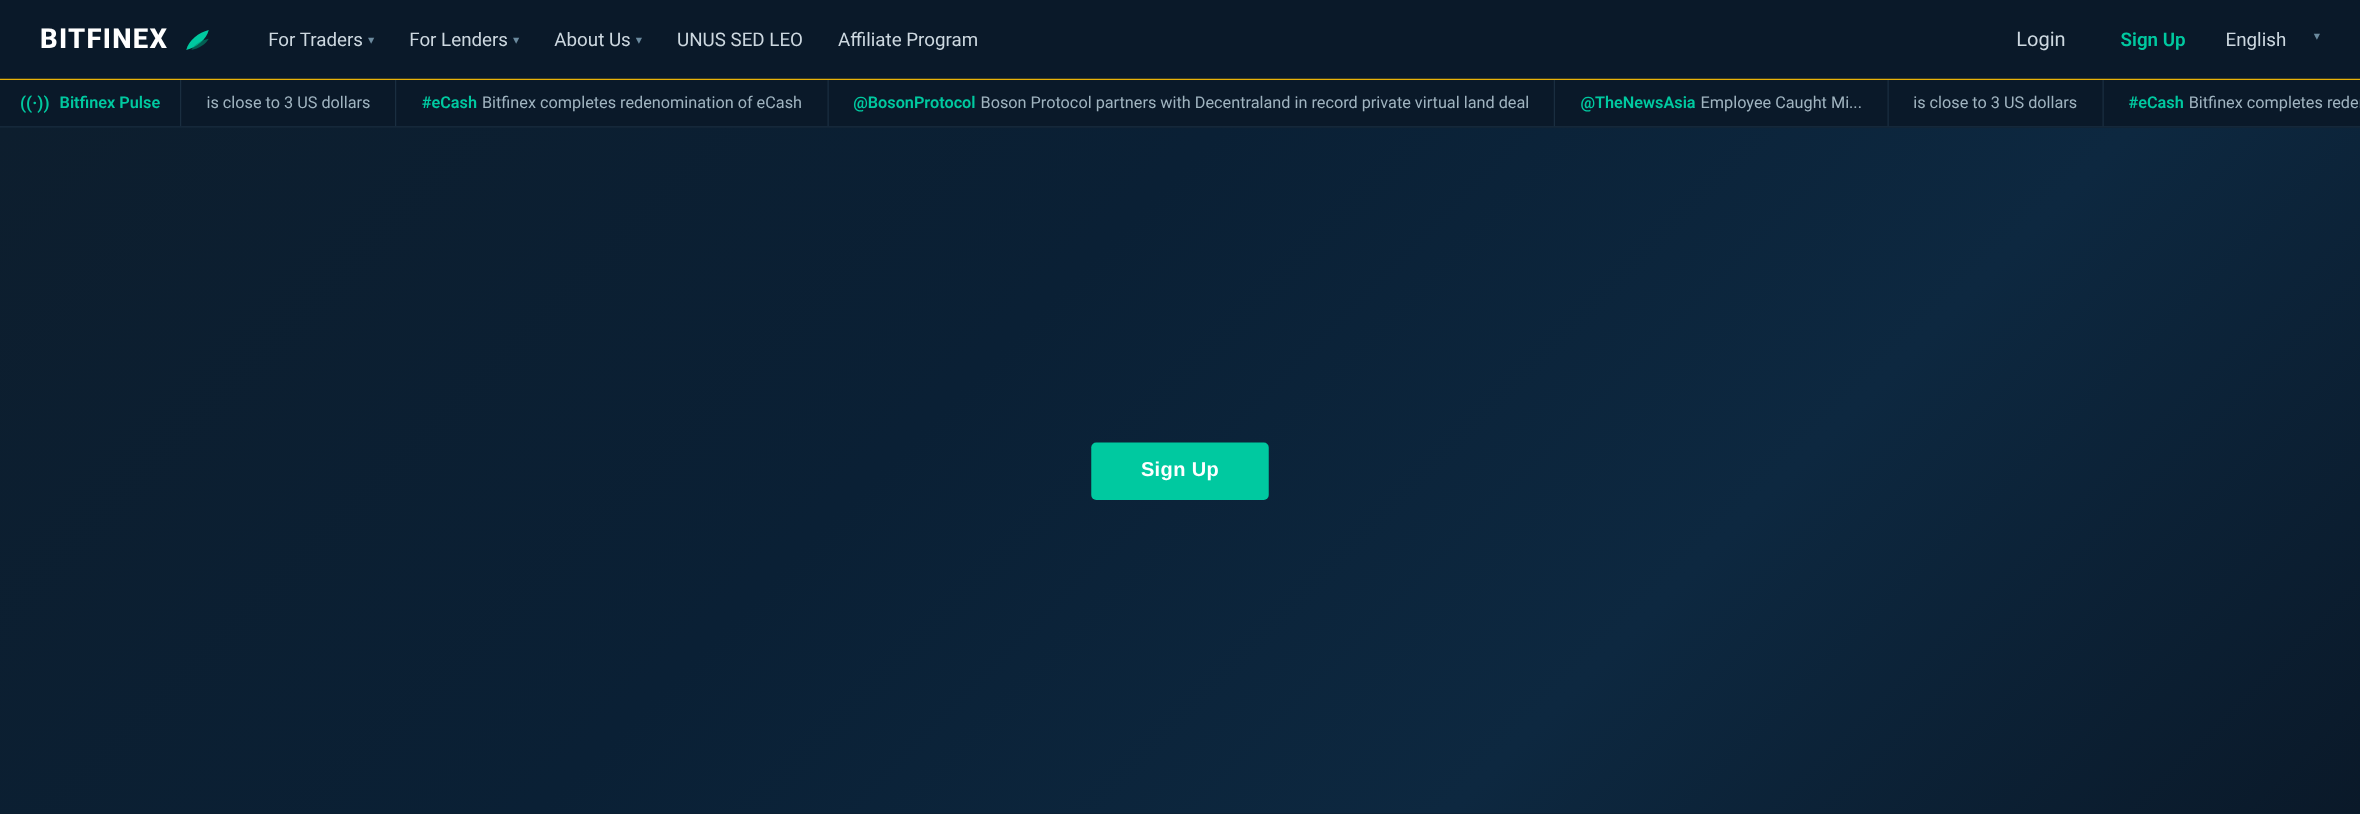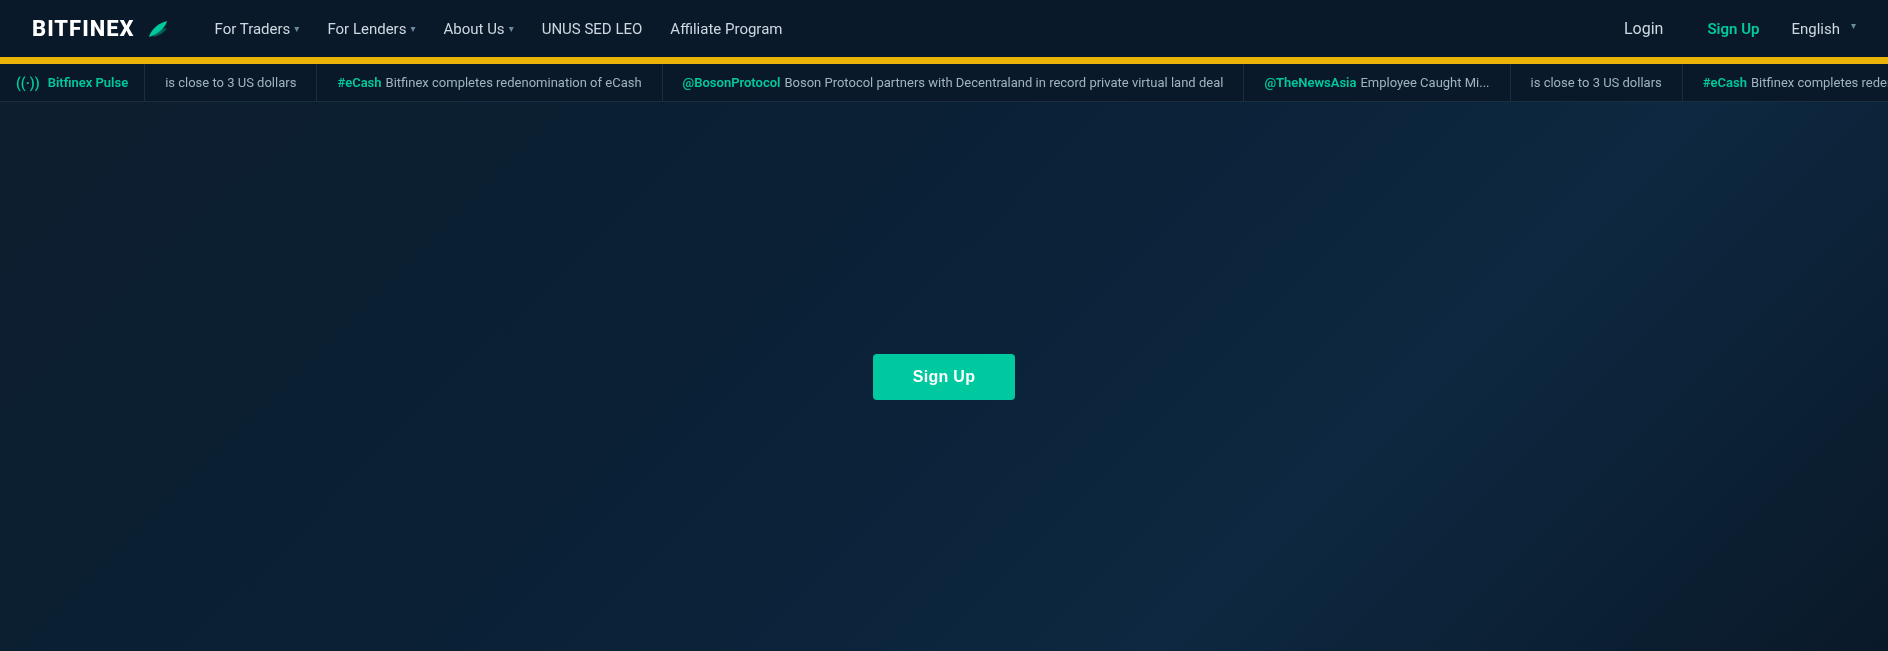--- a/index.html
+++ b/index.html
@@ -13,21 +13,21 @@
     }
 
     
     .navbar {
       display: flex;
       align-items: center;
       justify-content: space-between;
       background-color: #0a1929;
       padding: 0 32px;
       height: 64px;
-      border-bottom: 7px solid #eab308;
+      border-bottom: 1px solid #eab308;
     }
     .navbar-left {
       display: flex;
       align-items: center;
       gap: 32px;
     }
     .logo {
       display: flex;
       align-items: center;
       gap: 8px;
@@ -76,21 +76,21 @@
     .btn-signup-nav {
       color: #00c9a0;
       font-size: 15px;
       font-weight: 600;
       cursor: pointer;
       padding: 8px 12px;
     }
     .lang-selector {
       display: flex;
       align-items: flex-start;
-      gap: 11px;
+      gap: 22px;
       color: #cdd8e0;
       font-size: 15px;
       cursor: pointer;
     }
     .lang-selector .chevron { font-size: 10px; color: #6b8a9e; }
 
     
     .ticker-bar {
       background-color: #0a1929;
       border-bottom: 1px solid #1a2e40;

